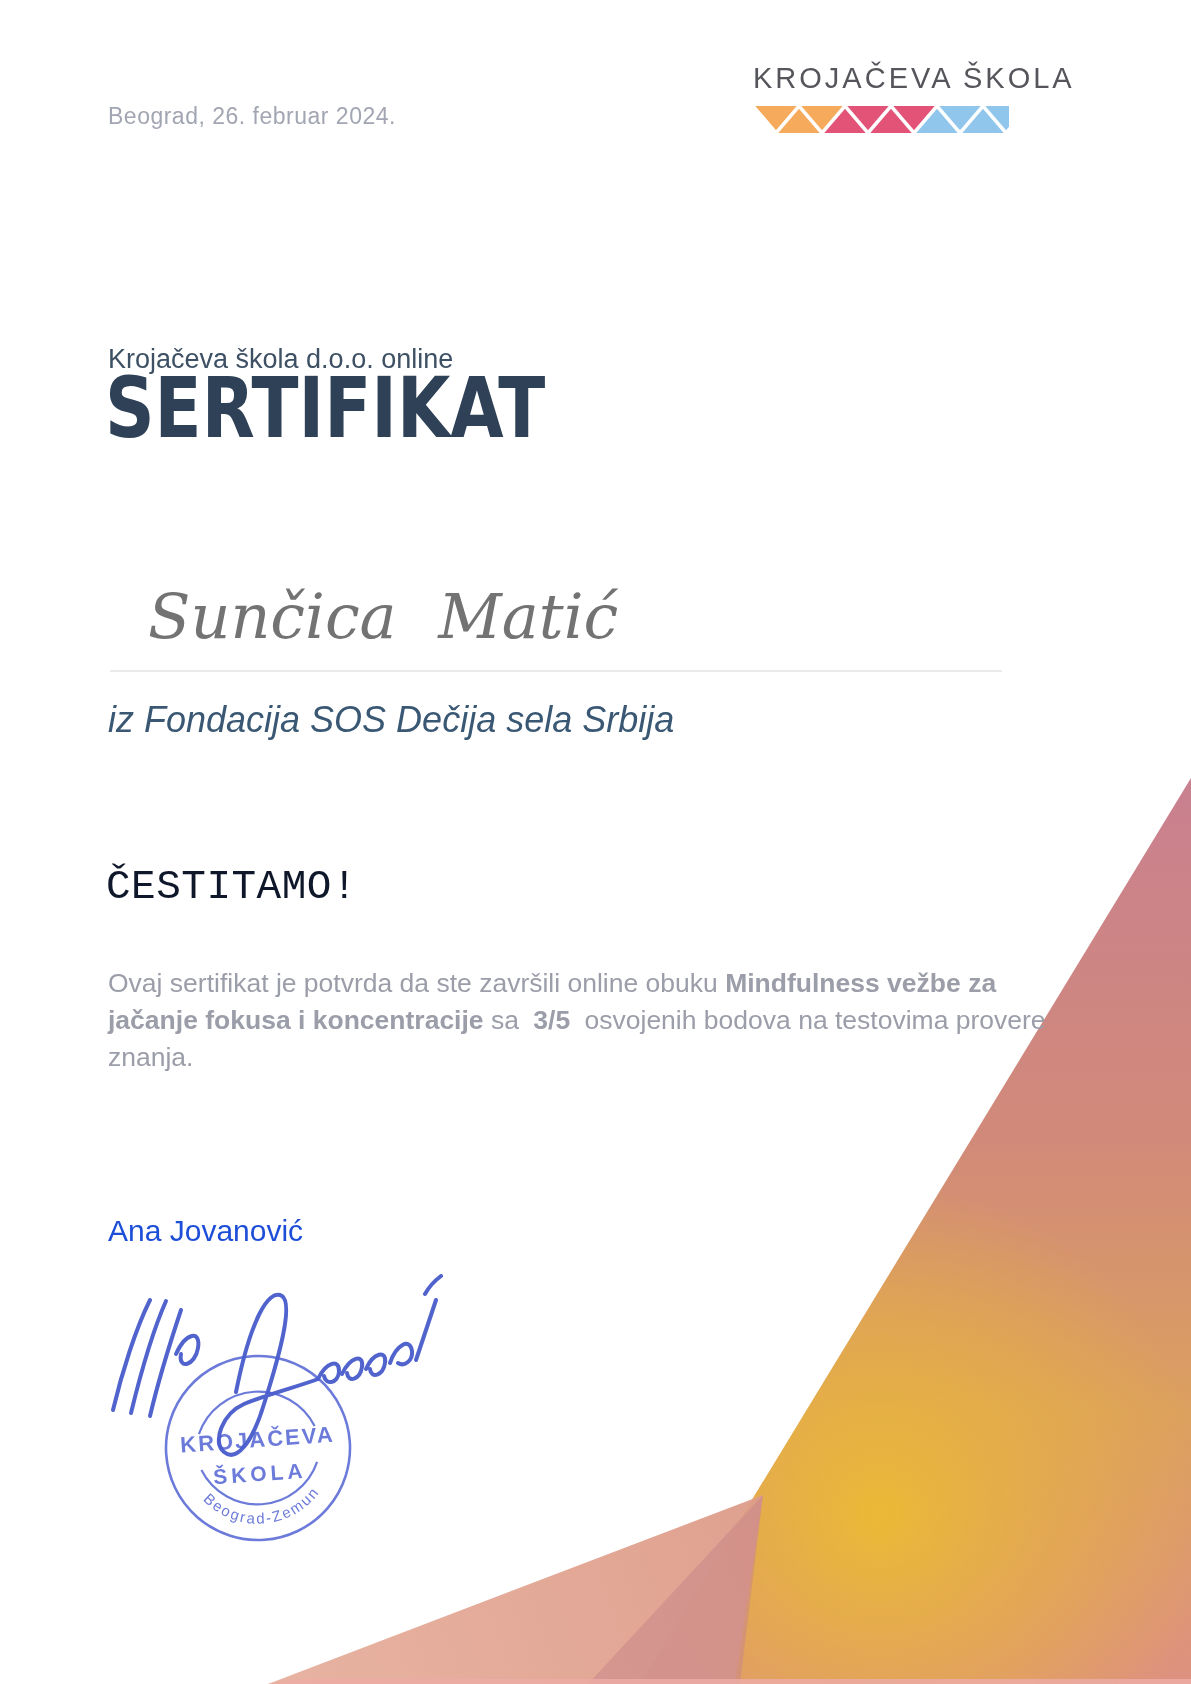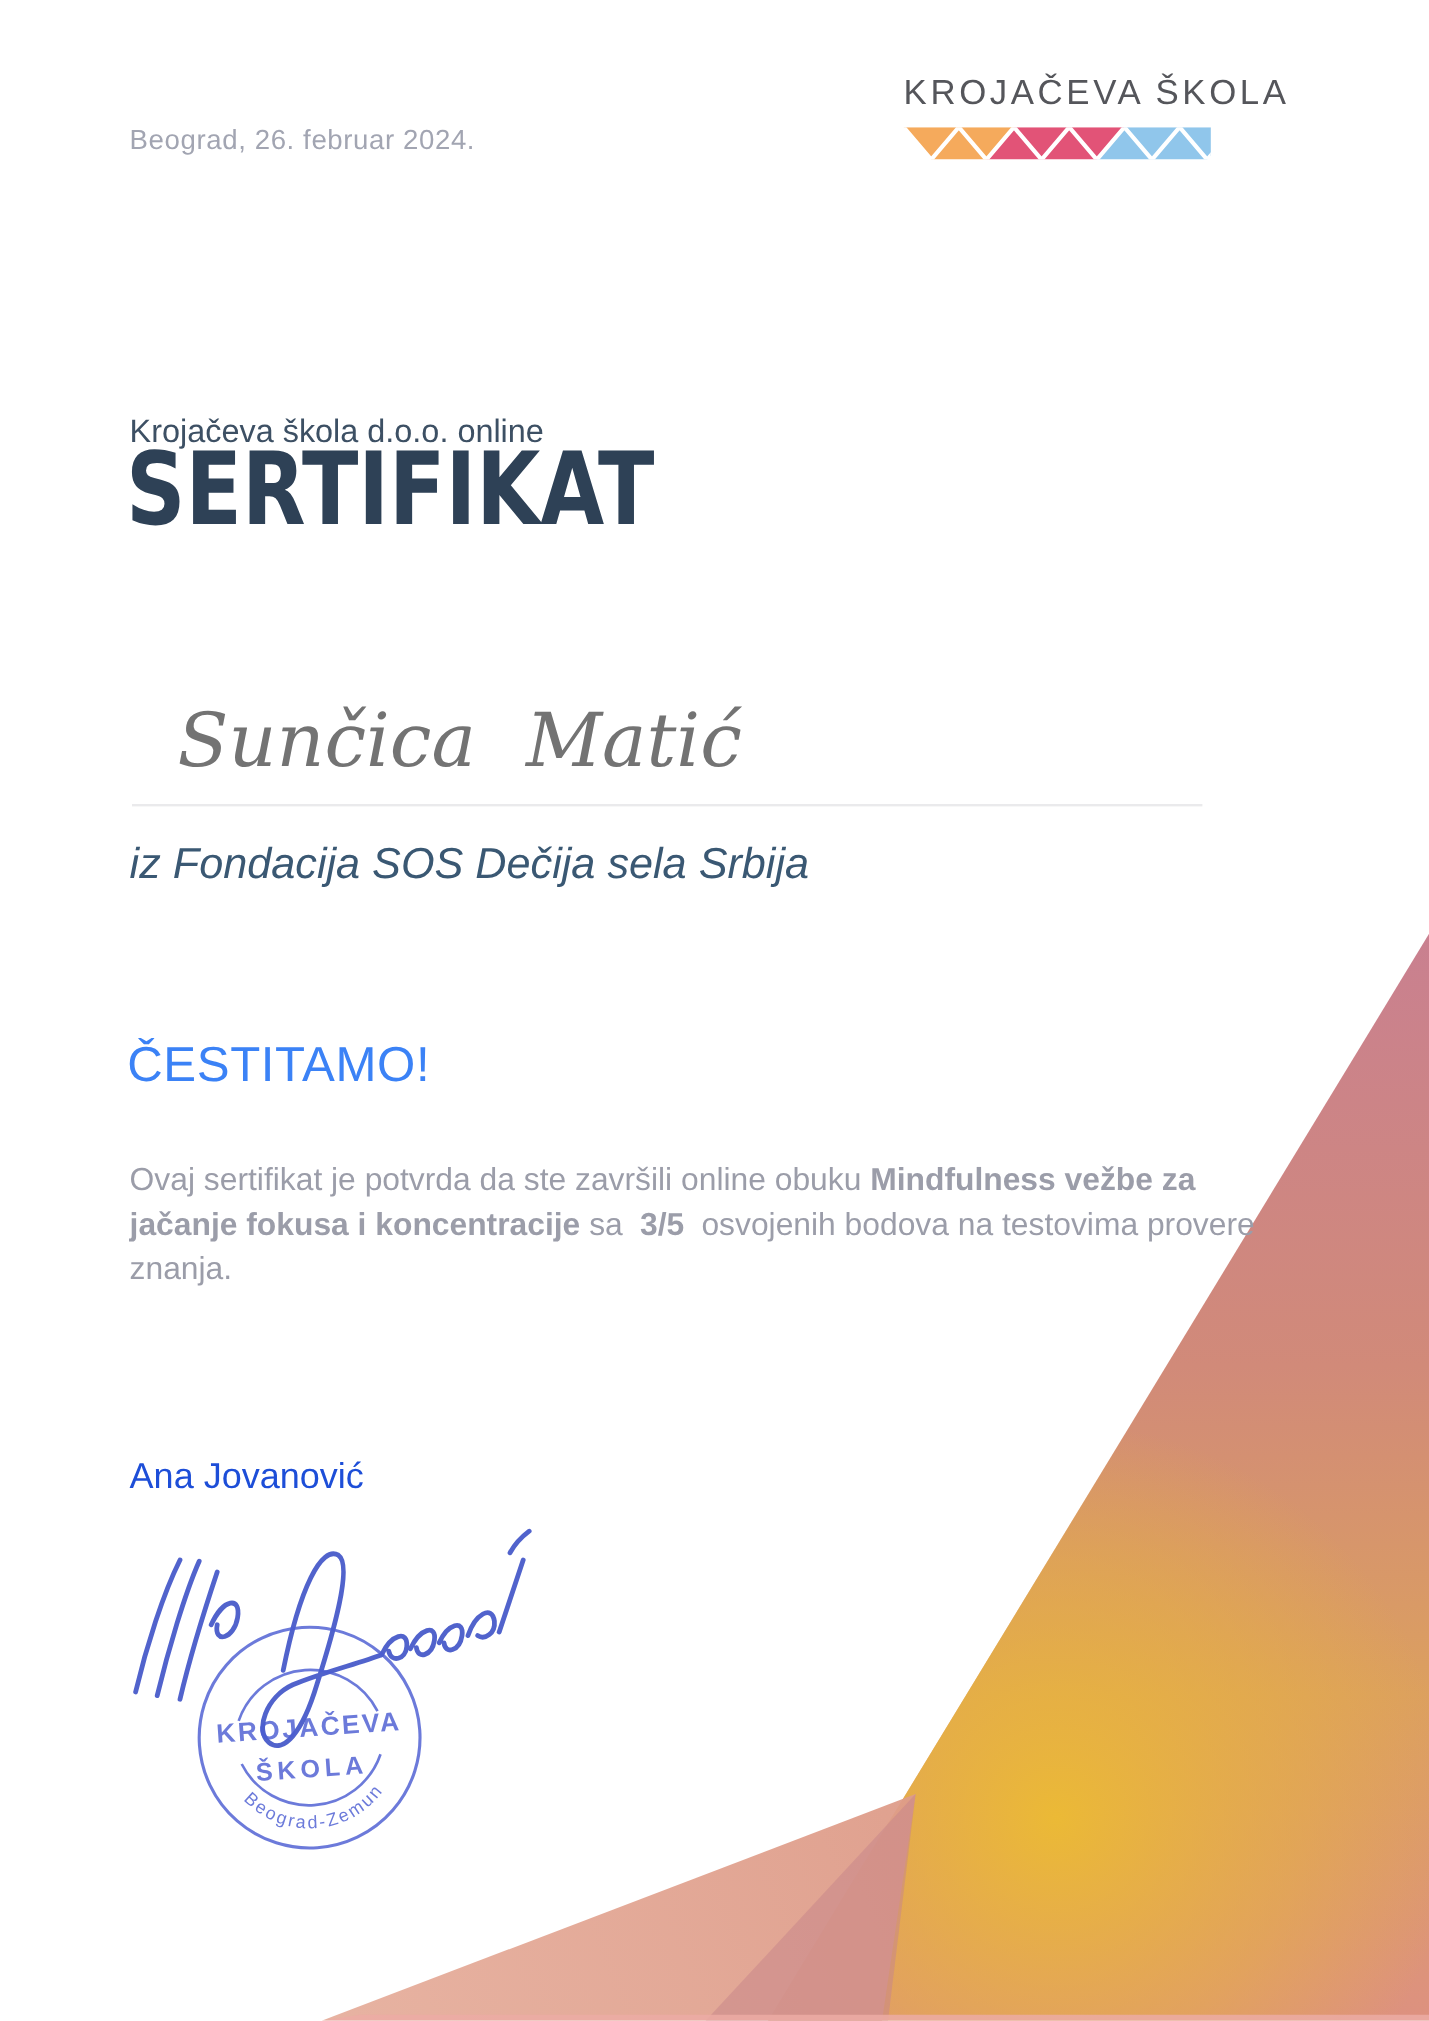--- a/index.html
+++ b/index.html
@@ -31,22 +31,22 @@
   .recipient-name {
     left:108px; top:580px; font-family:"DejaVu Serif", serif; font-style:italic;
     font-size:62px; color:#737373; word-spacing:22px; white-space:nowrap; z-index:2;margin-left:40px;
   }
   .name-rule { left:110px; top:670px; width:892px; height:2px; background:#EAEAEC; }
   .recipient-org {
     left:108px; top:699px; font-style:italic; font-size:36px; color:#3A5873;
   }
 
   .congrats-heading {
-    left:106px; top:864px; margin:0; font-family:Liberation Sans, sans-serif;
-    font-weight:normal; font-size:41px; letter-spacing:0.5px; color:#3b82f6;
+    left:106px; top:864px; margin:0; font-family:Liberation Mono, monospace;
+    font-weight:normal; font-size:41px; letter-spacing:0.5px; color:#0f172a;
   }
   .body-par {
     left:108px; top:938px; width:965px; font-size:26.5px; line-height:37px;
     color:#9B9DA9;
   }
   .body-par .b { font-weight:bold; }
   .body-par .score { font-weight:bold; margin:0 7px; }
 
   .signer-name { left:108px; top:1214px; font-size:30px; color:#1d4ed8; }
   .signer-role { left:108px; top:1254px; font-size:26px; color:#9CA0AB; }

